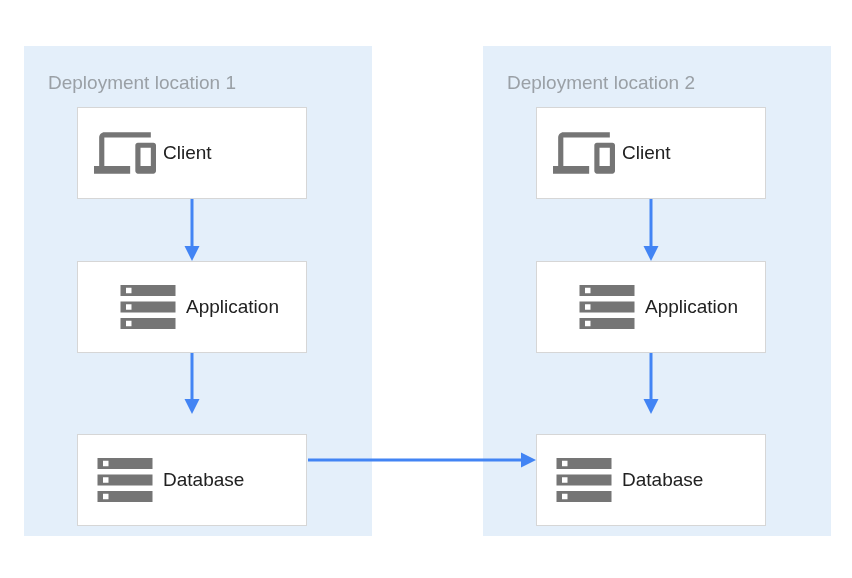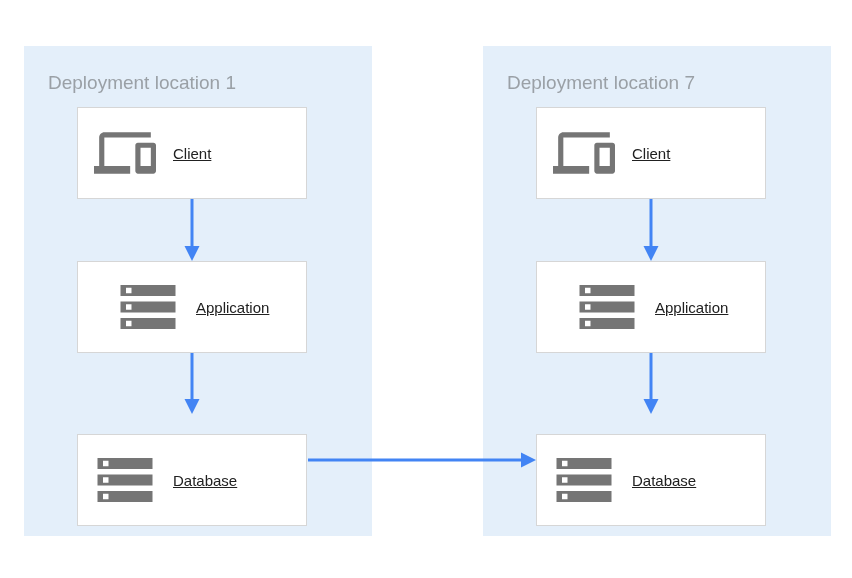--- a/index.html
+++ b/index.html
@@ -53,25 +53,24 @@
     width: 68px;
     height: 90px;
     display: flex;
     align-items: center;
     justify-content: center;
     flex: 0 0 auto;
   }
   .icon-wrap svg { fill: var(--icon-color, #757575); }
 
   .node-label {
-    margin-left: 14px;
-    font-size: 15px;
+    margin-left: 4px;
+    font-size: 19px;
     color: var(--label-color, #212121);
     white-space: nowrap;
-    text-decoration: underline;
   }
 
   .arrows {
     position: absolute;
     left: 0;
     top: 0;
     pointer-events: none;
     z-index: 5;
   }
   .arrows line { stroke: var(--arrow-color, #4284f4); stroke-width: 3; }
@@ -107,21 +106,21 @@
       <span class="icon-wrap">
         <svg width="66" height="66" viewBox="0 0 24 24" aria-hidden="true">
           <path d="M2 20h20v-4H2v4zm2-3h2v2H4v-2zM2 4v4h20V4H2zm4 3H4V5h2v2zm-4 7h20v-4H2v4zm2-3h2v2H4v-2z"></path>
         </svg>
       </span>
       <span class="node-label">Database</span>
     </div>
   </section>
 
   <section class="panel panel-2">
-    <div class="panel-title">Deployment location 7</div>
+    <div class="panel-title">Deployment location 2</div>
 
     <div class="node node-client">
       <span class="icon-wrap">
         <svg width="62" height="62" viewBox="0 0 24 24" aria-hidden="true">
           <path d="M4 6h18V4H4c-1.1 0-2 .9-2 2v11H0v3h14v-3H4V6zm19 2h-6c-.55 0-1 .45-1 1v10c0 .55.45 1 1 1h6c.55 0 1-.45 1-1V9c0-.55-.45-1-1-1zm-1 9h-4v-7h4v7z"></path>
         </svg>
       </span>
       <span class="node-label">Client</span>
     </div>
 

